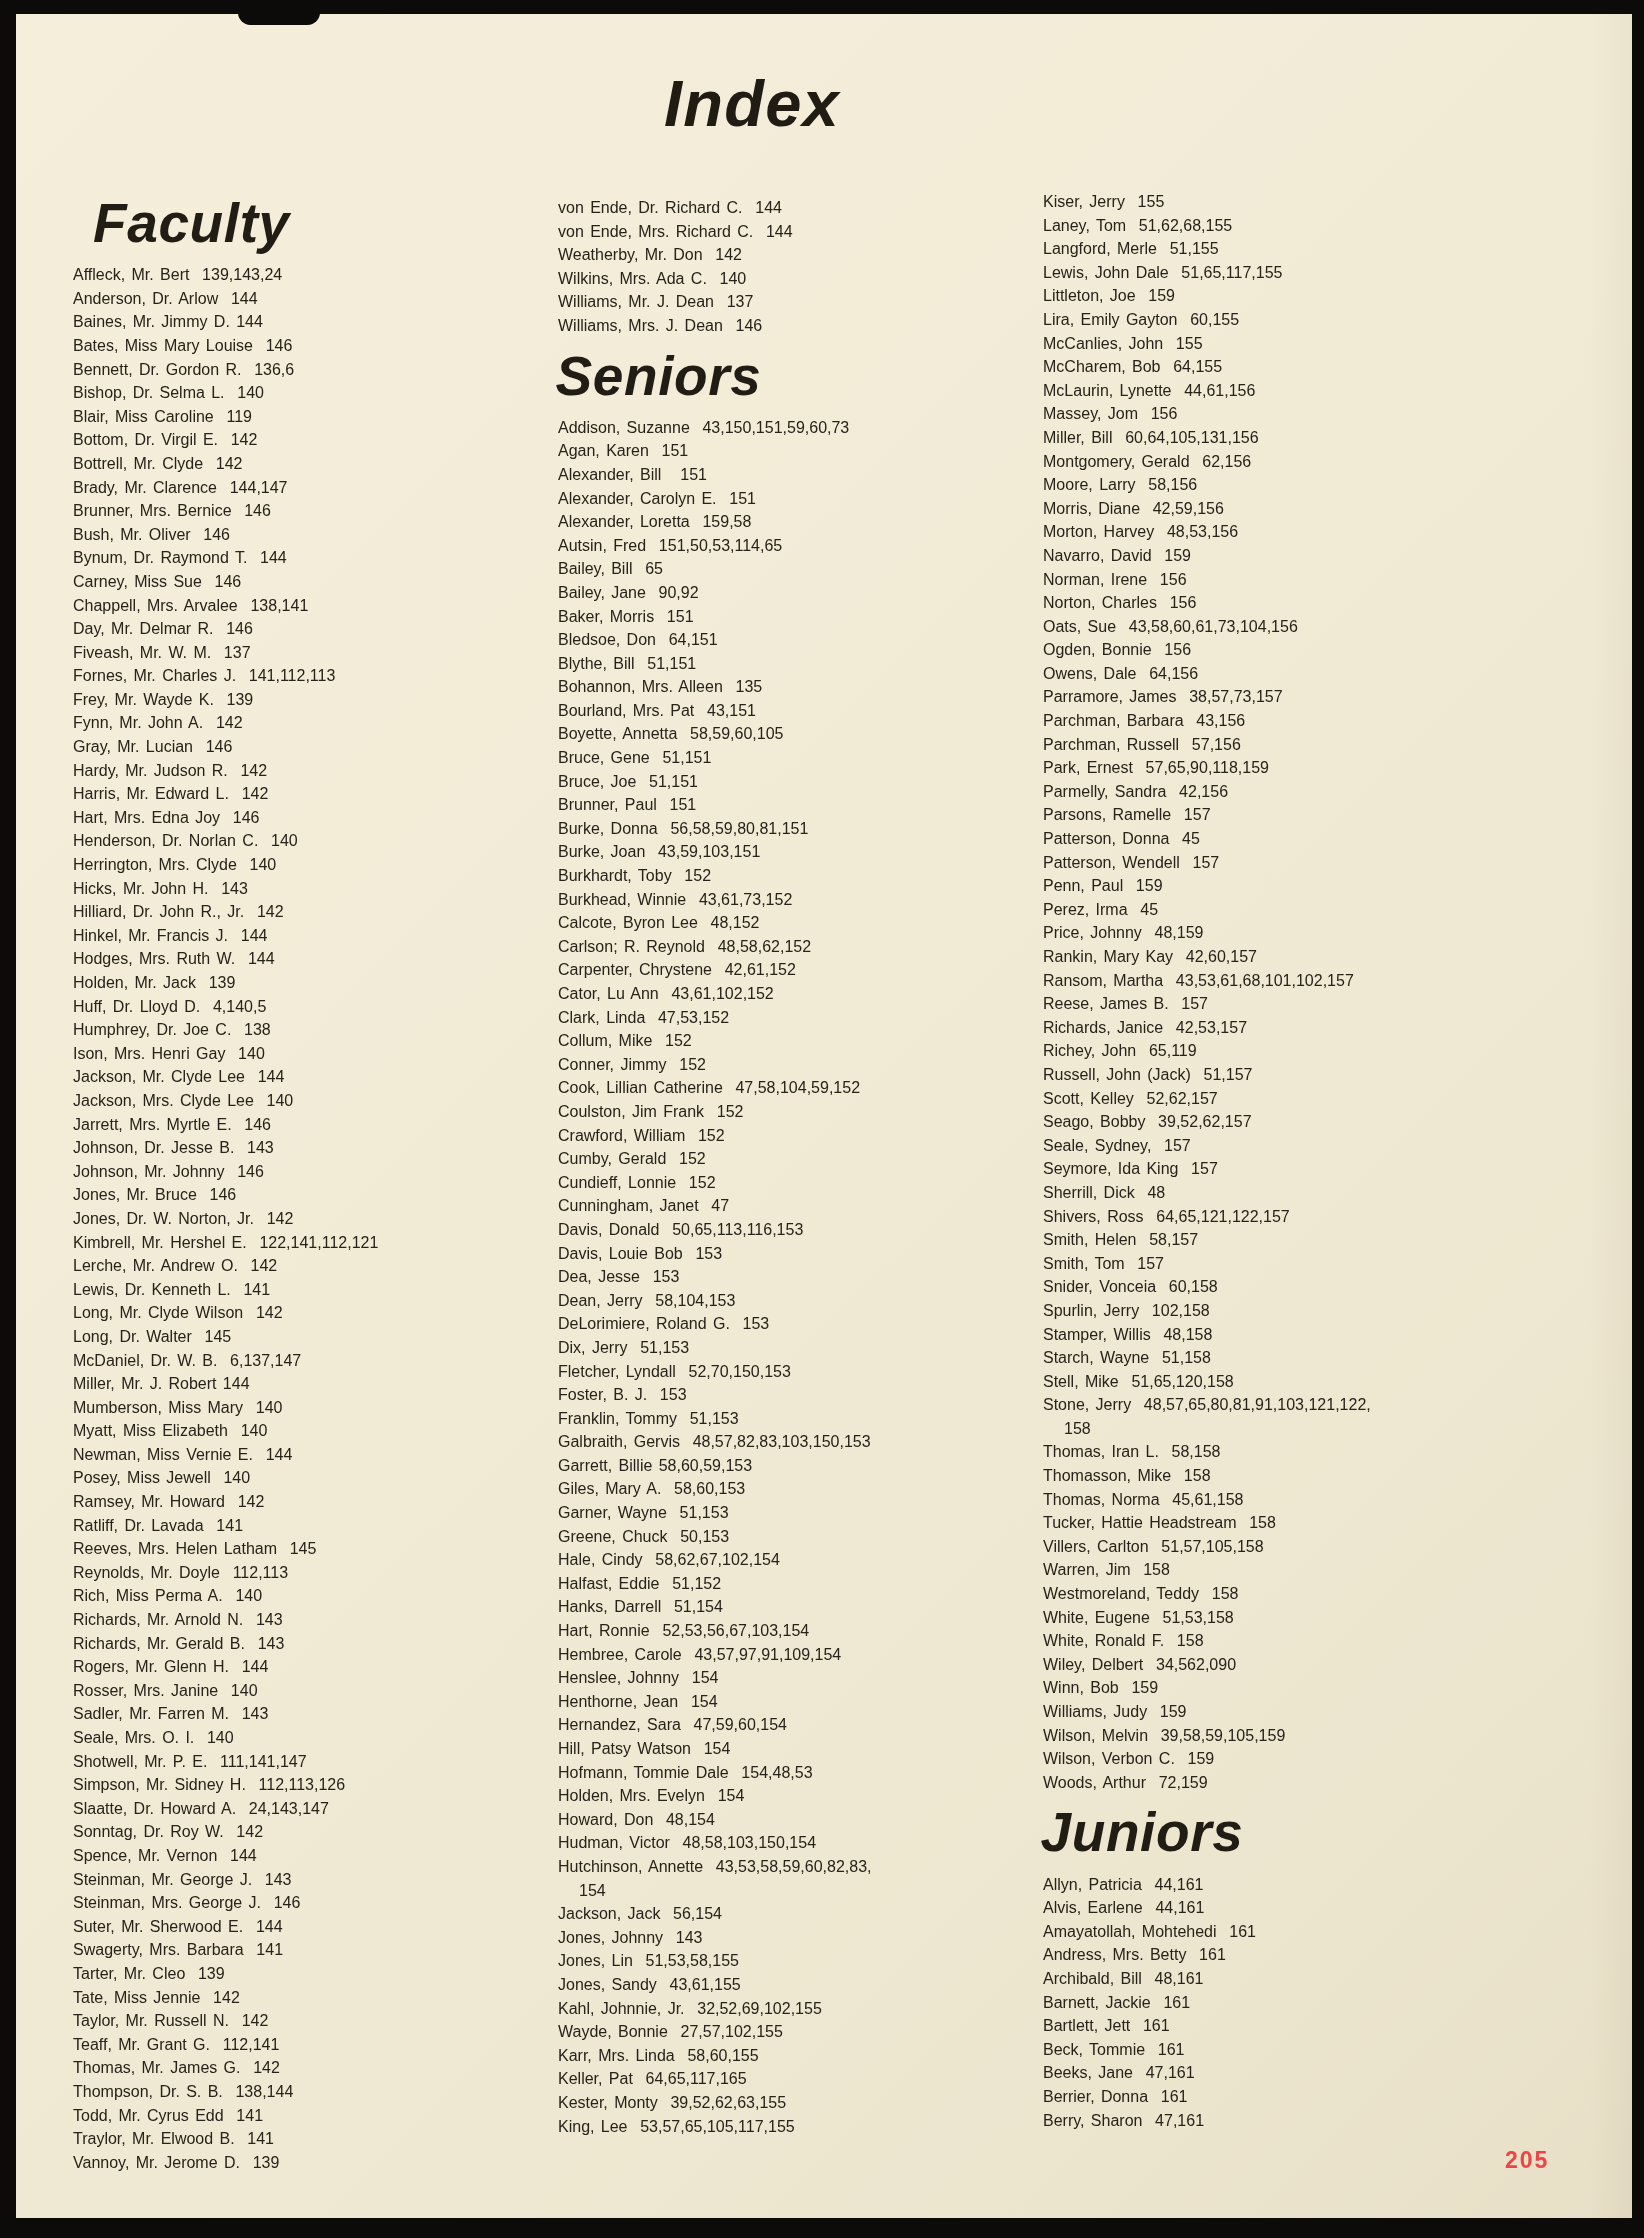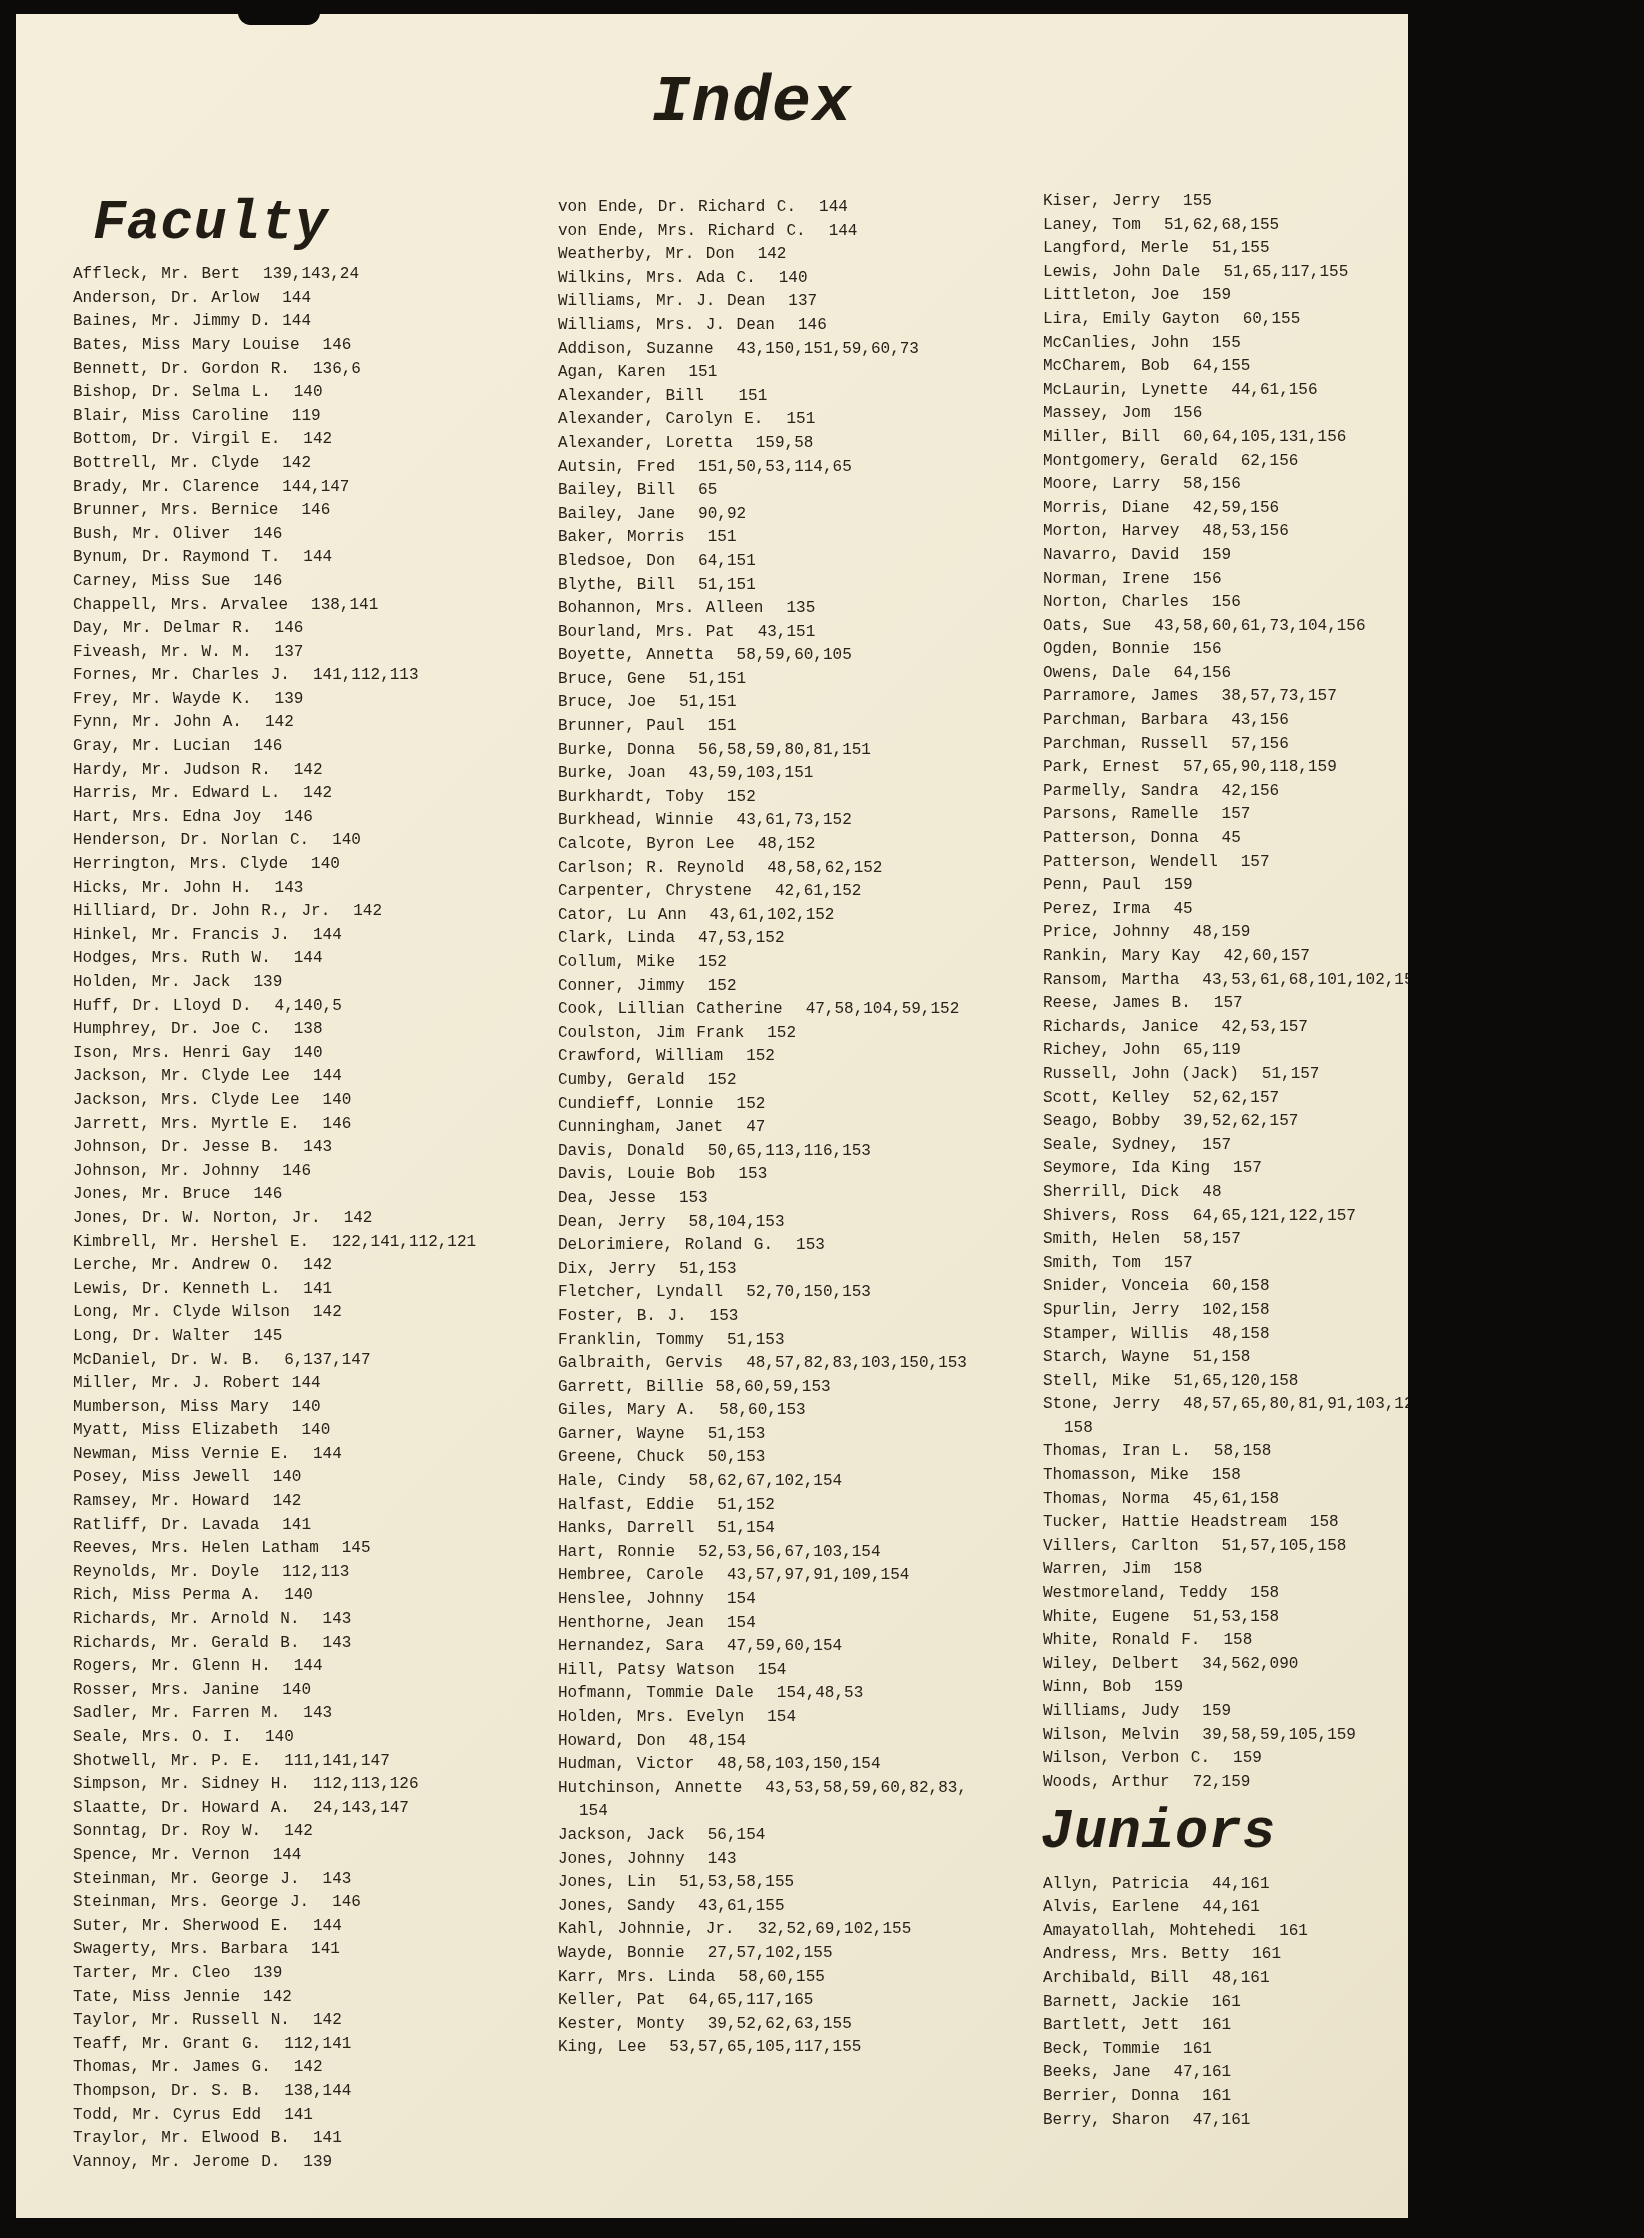--- a/index.html
+++ b/index.html
@@ -1,17 +1,17 @@
 <!DOCTYPE html>
 <html style="font-size:10px"><head>
 <meta charset="utf-8">
 <style>
   html,body{margin:0;padding:0;background:#0d0b09;}
-  .screen{position:relative;width:1408px;height:2239px;background:#0d0b09;overflow:hidden;
-          font-family:Liberation Mono, monospace;}
+  .screen{position:relative;width:1632px;height:2239px;background:#0d0b09;overflow:hidden;
+          font-family:Liberation Sans, sans-serif;}
   .paper{position:absolute;left:16px;top:12.4px;width:1628px;height:2206px;
          background:linear-gradient(135deg,#f4eedb 0%,#f1ebd6 45%,#ece5ce 85%,#e7dfc6 100%);}
   .paper::after{content:"";position:absolute;right:0;top:0;width:56px;height:100%;
          background:linear-gradient(to right,rgba(120,105,70,0) 0%,rgba(120,105,70,.08) 100%);}
   .edge{position:absolute;background:#0d0b09;}
   .edge-top{left:0;top:0;width:1644px;height:13.7px;}
   .edge-left{left:0;top:0;width:16px;height:2239px;}
   .edge-bottom{left:0;top:2219px;width:1644px;height:20px;}
   .clip-bump{position:absolute;left:238px;top:0;width:82px;height:25px;background:#0d0b09;
          border-radius:0 0 12.4px 12.4px;}
@@ -124,20 +124,21 @@
       <div class="entry">Traylor, Mr. Elwood B.  141</div>
       <div class="entry">Vannoy, Mr. Jerome D.  139</div>
     </div>
   <div class="col col2">
       <div class="entry">von Ende, Dr. Richard C.  144</div>
       <div class="entry">von Ende, Mrs. Richard C.  144</div>
       <div class="entry">Weatherby, Mr. Don  142</div>
       <div class="entry">Wilkins, Mrs. Ada C.  140</div>
       <div class="entry">Williams, Mr. J. Dean  137</div>
       <div class="entry">Williams, Mrs. J. Dean  146</div>
+      <div class="section-heading">Seniors</div>
       <div class="entry">Addison, Suzanne  43,150,151,59,60,73</div>
       <div class="entry">Agan, Karen  151</div>
       <div class="entry">Alexander, Bill   151</div>
       <div class="entry">Alexander, Carolyn E.  151</div>
       <div class="entry">Alexander, Loretta  159,58</div>
       <div class="entry">Autsin, Fred  151,50,53,114,65</div>
       <div class="entry">Bailey, Bill  65</div>
       <div class="entry">Bailey, Jane  90,92</div>
       <div class="entry">Baker, Morris  151</div>
       <div class="entry">Bledsoe, Don  64,151</div>

